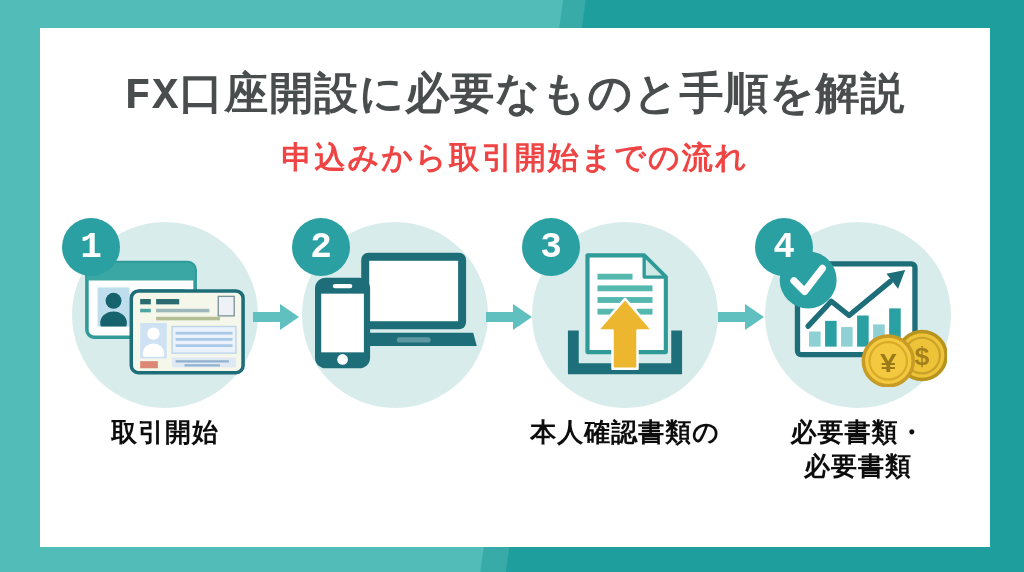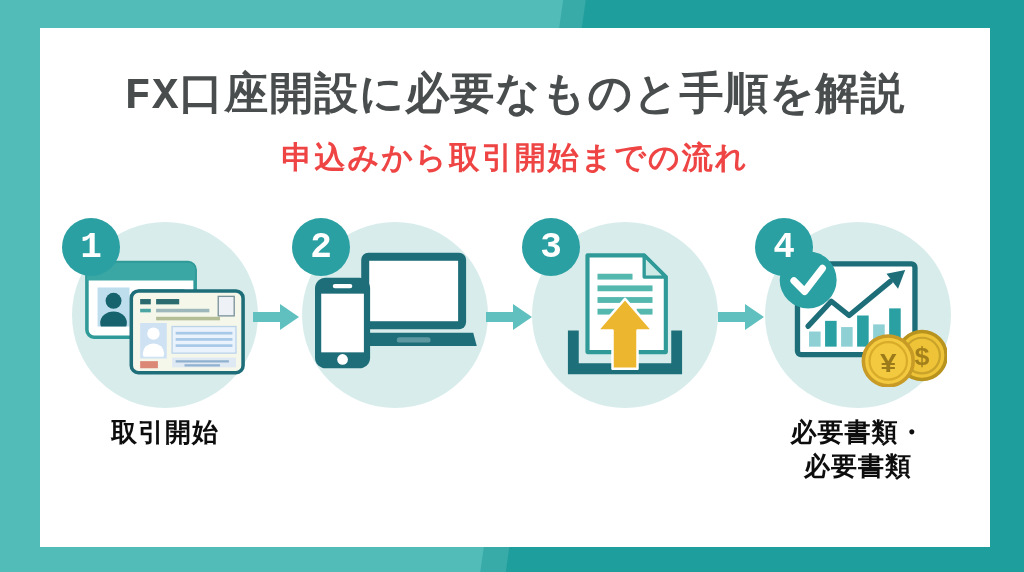--- a/index.html
+++ b/index.html
@@ -130,21 +130,21 @@
             <rect x="104" y="68" width="19" height="7" fill="#55b8ae"></rect>
           </g>
           <path d="M28,94 v46 h124 v-46" fill="none" stroke="#1d6f7a" stroke-width="13"></path>
           <polygon points="90,56 123,94 105,94 105,140 75,140 75,94 57,94" fill="#ecb62f" stroke="#ffffff" stroke-width="3" stroke-linejoin="round"></polygon>
         </svg>
       </div>
       <div class="badge">
         <span>3</span>
       </div>
       <div class="step-label">
-        <br>
+        <span>本人確認書類の</span><br>
       </div>
     </div>
 
     <div class="step step-4">
       <div class="mint-circle">
         <svg class="icon-svg" width="178" height="143" viewBox="0 0 200 160">
           <g>
             <rect x="32" y="22" width="132" height="102" rx="4" fill="#ffffff" stroke="#1e6e7a" stroke-width="6"></rect>
             <rect x="45" y="98" width="13" height="17" fill="#8ed0d4"></rect>
             <rect x="63" y="86" width="13" height="29" fill="#2ba0a3"></rect>

